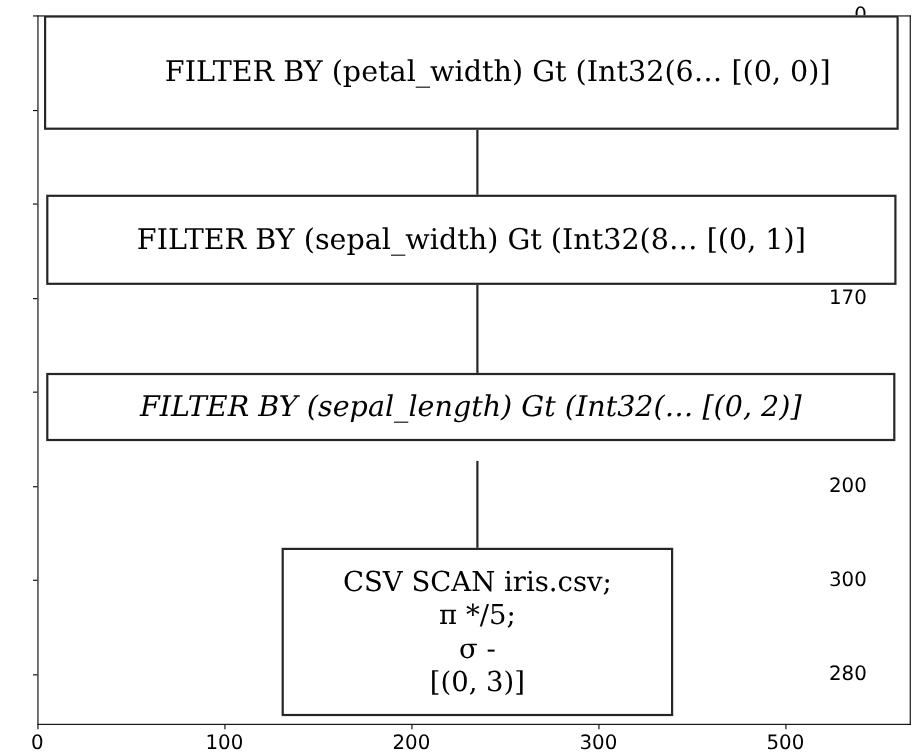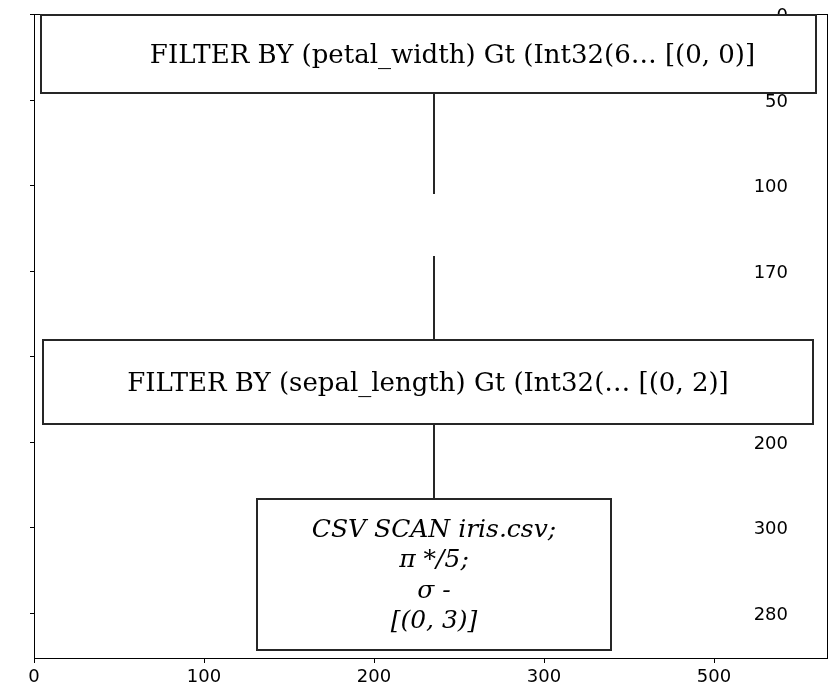--- a/index.html
+++ b/index.html
@@ -72,21 +72,20 @@
     font-family: "DejaVu Serif", serif;
     font-size: 26px;
     color: #000000;
     line-height: 1.18;
     white-space: pre;
     z-index: 3;
   }
   .node.multiline {
     font-size: 25px;
     line-height: 1.22;
-    font-style: italic;
   }
   .edge {
     position: absolute;
     background: #262626;
     width: 2px;
     z-index: 1;
   }
 </style>
 </head>
 <body>
@@ -125,26 +124,29 @@
     <div class="tick-label xtick-label" style="left:340px">200</div>
     <div class="tick-mark xtick-mark" style="left:510px"></div>
     <div class="tick-label xtick-label" style="left:510px">300</div>
     <div class="tick-mark xtick-mark" style="left:680px"></div>
     <div class="tick-label xtick-label" style="left:680px">500</div>
 
     <div class="edge" style="left:399px; top:80px; height:100px;"></div>
     <div class="edge" style="left:399px; top:242px; height:102px;"></div>
     <div class="edge" style="left:399px; top:405px; height:80px;"></div>
 
-    <div class="node" style="left:6px; top:0px; width:777px; height:80px;padding-left:48px;">
+    <div class="node" style="left:6px; top:0px; width:777px; height:104px;padding-left:48px;">
       <span>FILTER BY (petal_width) Gt (Int32(6… [(0, 0)]</span>
     </div>
 
+    <div class="node" style="left:8px; top:163px; width:773px; height:82px;">
+      <span>FILTER BY (sepal_width) Gt (Int32(8… [(0, 1)]</span>
+    </div>
 
-    <div class="node" style="left:8px; top:325px; width:772px; height:86px;">
+    <div class="node" style="left:8px; top:325px; width:772px; height:62px;font-style:italic;">
       <span>FILTER BY (sepal_length) Gt (Int32(… [(0, 2)]</span>
     </div>
 
     <div class="node multiline" style="left:222px; top:484px; width:356px; height:153px;">
       <span>CSV SCAN iris.csv;
 π */5;
 σ -
 [(0, 3)]</span>
     </div>
 

